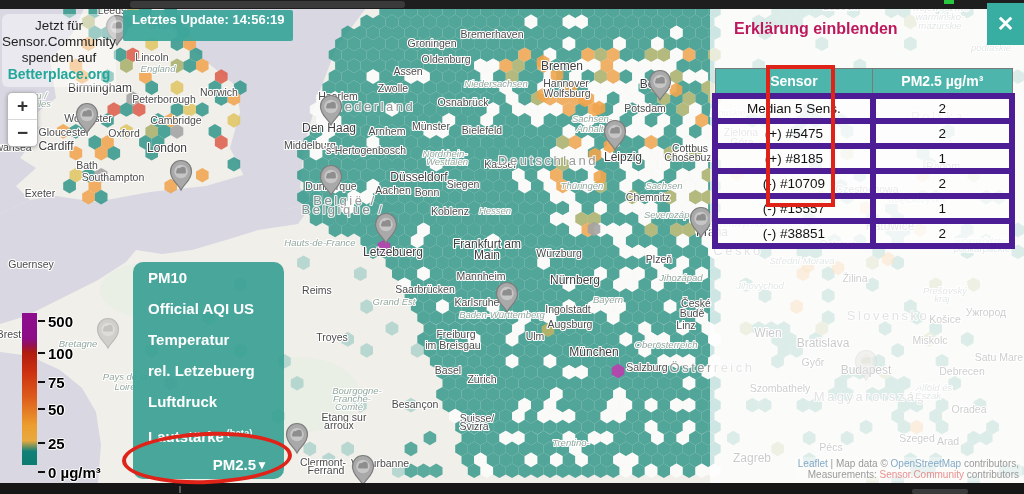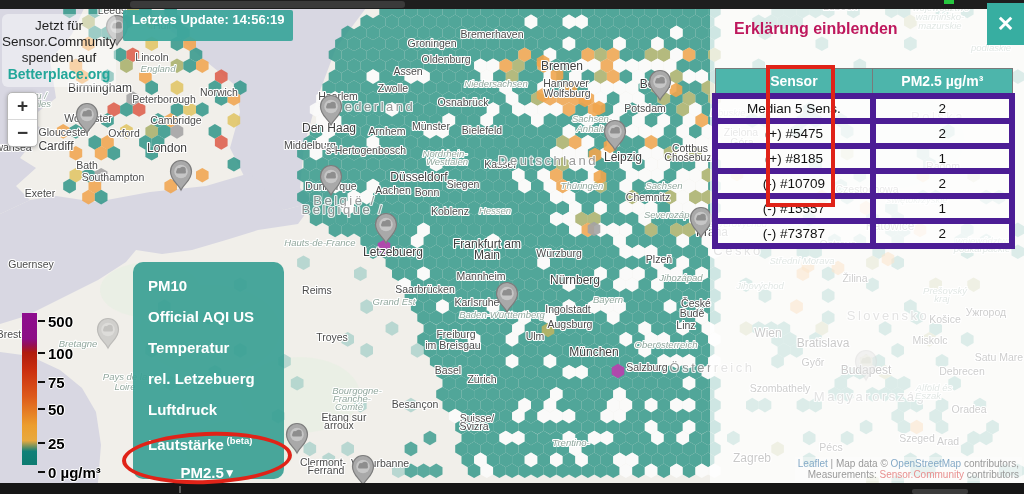--- a/index.html
+++ b/index.html
@@ -47,23 +47,23 @@
   #legend{position:absolute;left:0;top:305px;width:130px;height:170px;z-index:30;}
   #legend .bar{position:absolute;left:22px;top:8px;width:15px;height:152px;
      background:linear-gradient(to top,#0d7b70 0%,#108078 9%,#e8a93e 16%,#ec9e2e 26%,#dd5a1b 45%,#cb2f10 62%,#b01c0e 74%,#951056 79%,#8c0e86 83%,#8e0d8e 100%);}
   #legend .ltick{position:absolute;width:7px;height:2px;background:#111;}
   #legend .llab{position:absolute;font-size:15px;font-weight:bold;color:#000;white-space:nowrap;
      text-shadow:1px 0 0 #fff,-1px 0 0 #fff,0 1px 0 #fff,0 -1px 0 #fff;}
   
   #layer-menu{position:absolute;left:133px;top:262px;width:151px;height:217px;background:rgba(58,160,148,.92);
               border-radius:10px;z-index:31;color:#fff;}
   #layer-menu .mitem{height:31px;line-height:31px;padding-left:15px;font-size:15px;font-weight:bold;cursor:pointer;white-space:nowrap;}
-  #layer-menu .mitem:first-child{margin-top:8px;}
+  #layer-menu .mitem:first-child{margin-top:0;}
   #layer-menu .beta{font-size:9.5px;vertical-align:super;font-weight:bold;}
-  #layer-menu .msel{display:flex;justify-content:center;align-items:center;height:33px;
+  #layer-menu .msel{display:flex;justify-content:flex-end;align-items:center;height:33px;
                     padding:0 16px 0 15px;font-size:15px;font-weight:bold;cursor:pointer;}
   #layer-menu .caret{font-size:12px;}
   
   #attribution{position:absolute;right:2px;bottom:13px;text-align:right;font-size:10px;line-height:11px;
                color:#9a9a9a;z-index:25;background:rgba(255,255,255,.35);padding:1px 3px;}
   #attribution .alink{color:#85aac7;cursor:pointer;}
   #attribution .community{color:#e89090;}
   
   .anno{position:absolute;border:4px solid #e02318;z-index:70;pointer-events:none;}
   #anno-ellipse{border-radius:50%;transform:rotate(-2deg);}
@@ -1803,21 +1803,21 @@
         </tr>
         <tr>
           <td>(-) #10709</td>
           <td>2</td>
         </tr>
         <tr>
           <td>(-) #15557</td>
           <td>1</td>
         </tr>
         <tr>
-          <td>(-) #73787</td>
+          <td>(-) #38851</td>
           <td>2</td>
         </tr>
       </tbody>
   </table>
 
   <div id="attribution">
     <div><span class="alink">Leaflet</span><span> | Map data © </span><span class="alink">OpenStreetMap</span><span> contributors,</span></div>
     <div><span>Measurements: </span><span class="community">Sensor.Community</span><span> contributors</span></div>
   </div>
 

